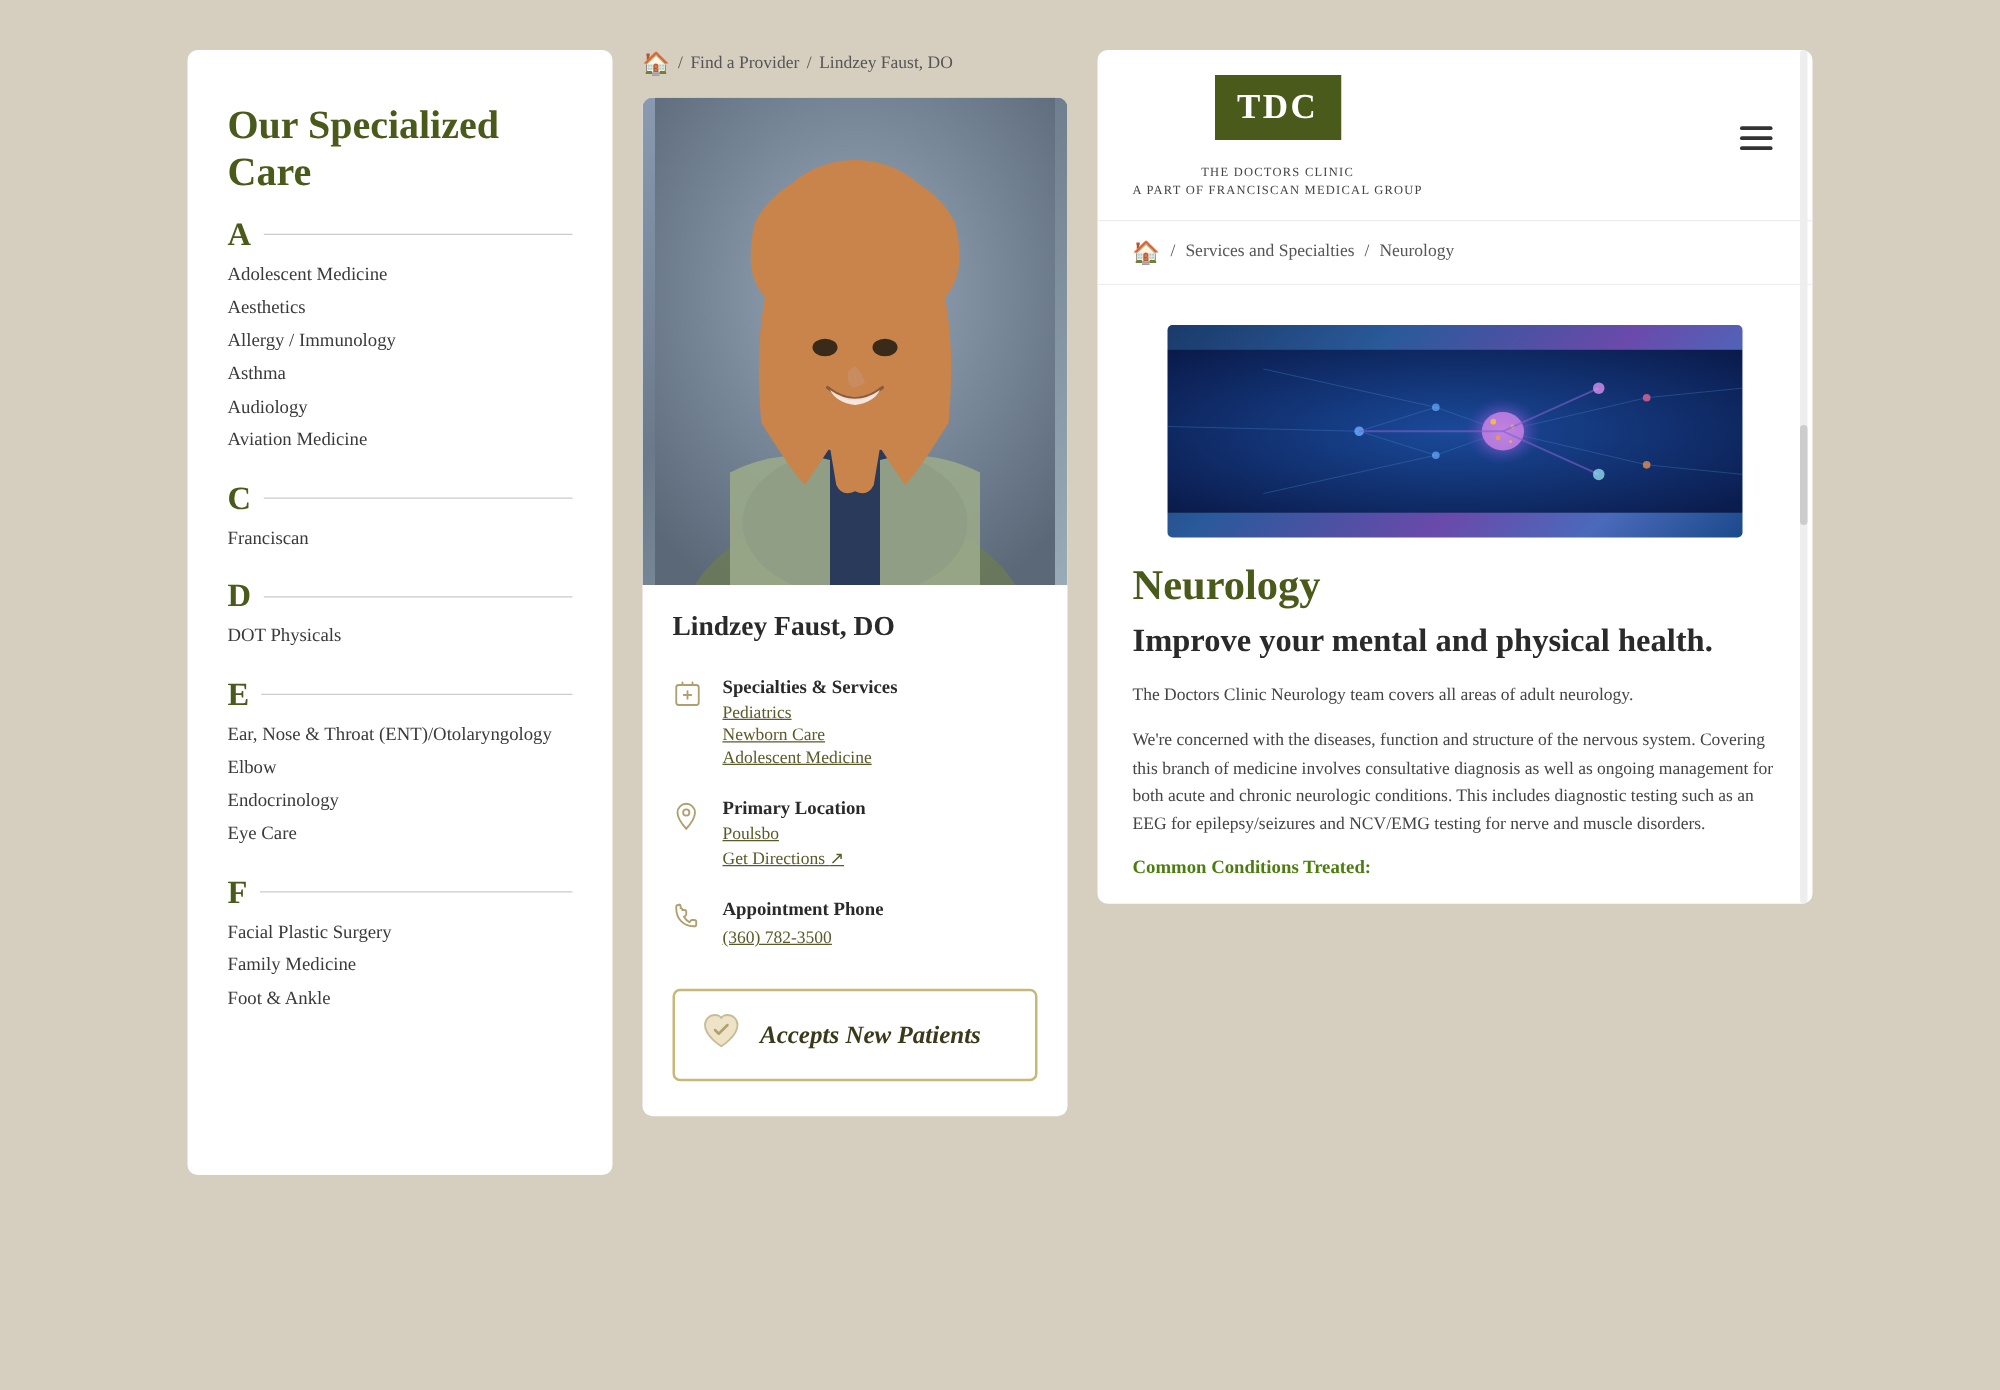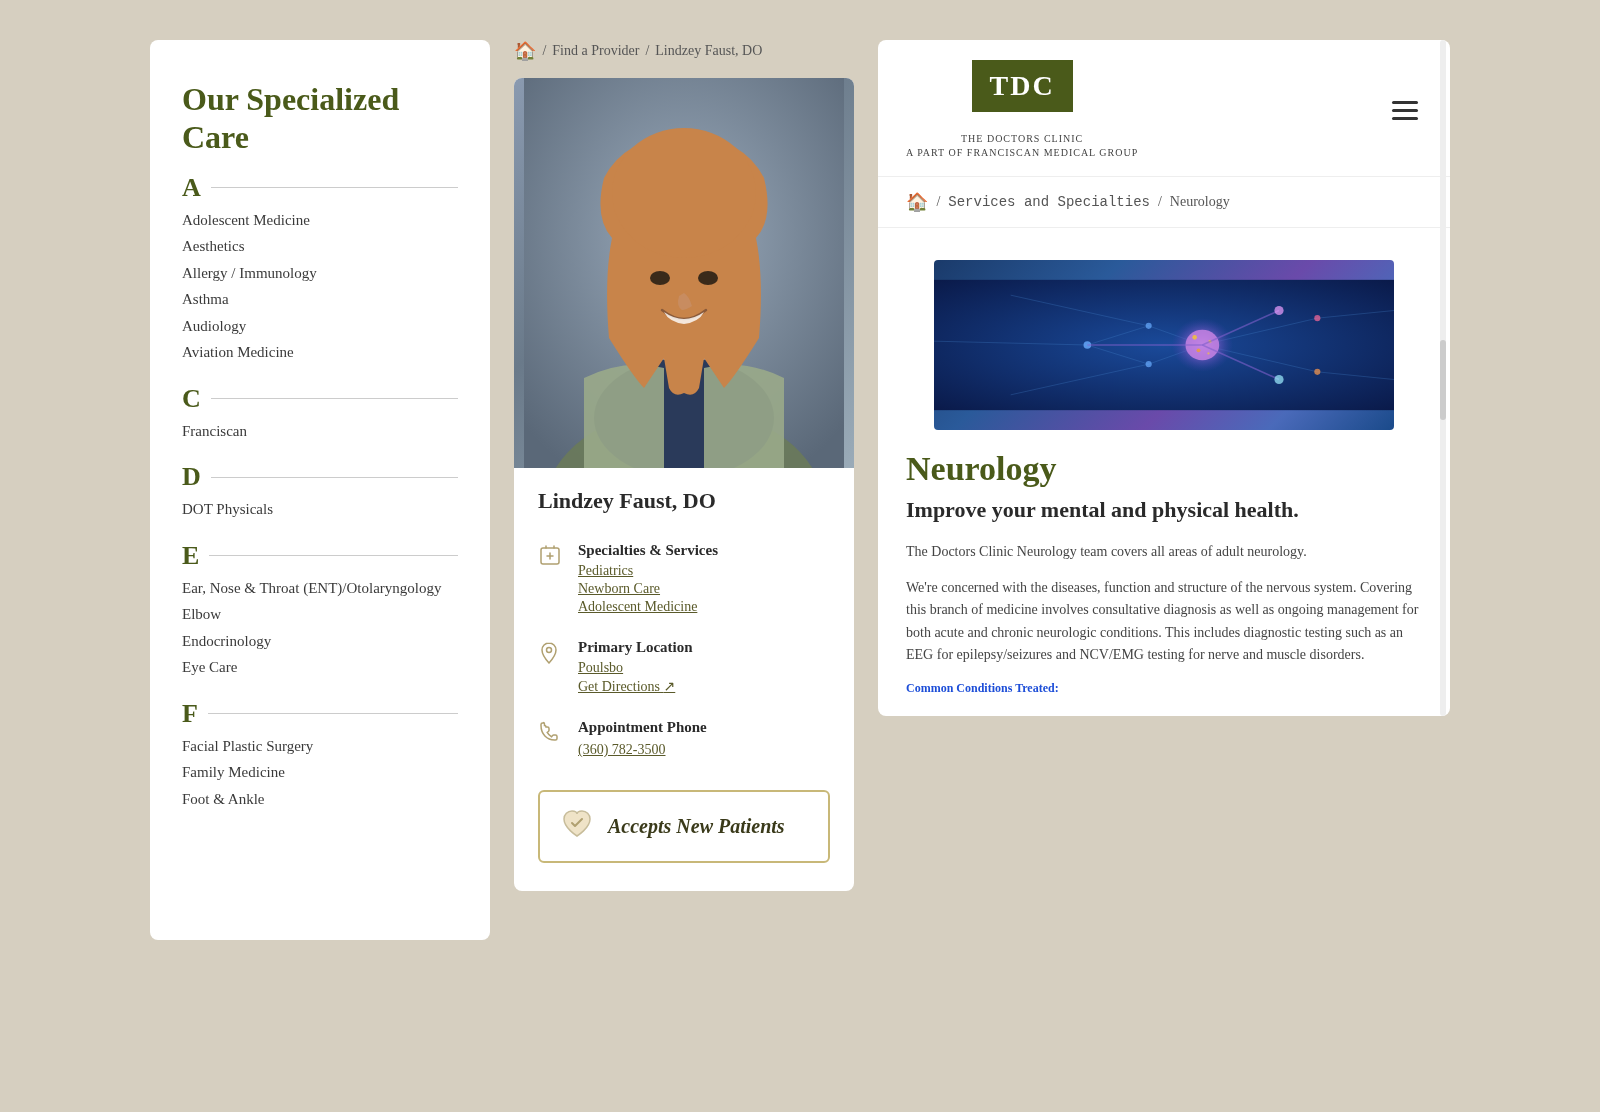--- a/index.html
+++ b/index.html
@@ -228,21 +228,20 @@
       color: #555;
       border-bottom: 1px solid #eee;
     }
     .right-breadcrumb .home-icon {
       font-size: 18px;
       color: #6b7c2e;
     }
     .right-breadcrumb a {
       color: #555;
       text-decoration: none;
-      font-family: Liberation Mono, monospace;
     }
     .neurology-image {
       width: 100%;
       height: 170px;
       background: linear-gradient(135deg, #1a3a6a 0%, #2a5a9a 30%, #6a4aaa 60%, #4a6aba 80%, #1a4a8a 100%);
       position: relative;
       overflow: hidden;
       margin: 16px 28px 0;
       width: calc(100% - 56px);
       border-radius: 4px;
@@ -254,36 +253,36 @@
     .right-content {
       padding: 20px 28px;
     }
     .neurology-title {
       font-size: 34px;
       font-weight: 700;
       color: #4a5a1a;
       margin-bottom: 8px;
     }
     .neurology-subtitle {
-      font-size: 22px;
+      font-size: 26px;
       font-weight: 700;
       color: #2a2a2a;
       margin-bottom: 16px;
       line-height: 1.3;
     }
     .neurology-desc {
       font-size: 14px;
       color: #444;
       line-height: 1.6;
       margin-bottom: 14px;
     }
     .neurology-common {
-      font-size: 12px;
-      font-weight: 700;
-      color: #1d4ed8;
+      font-size: 15px;
+      font-weight: 700;
+      color: #4d7c0f;
     }
     .scrollbar-track {
       position: absolute;
       right: 4px;
       top: 0;
       bottom: 0;
       width: 6px;
       background: #eee;
       border-radius: 3px;
     }

